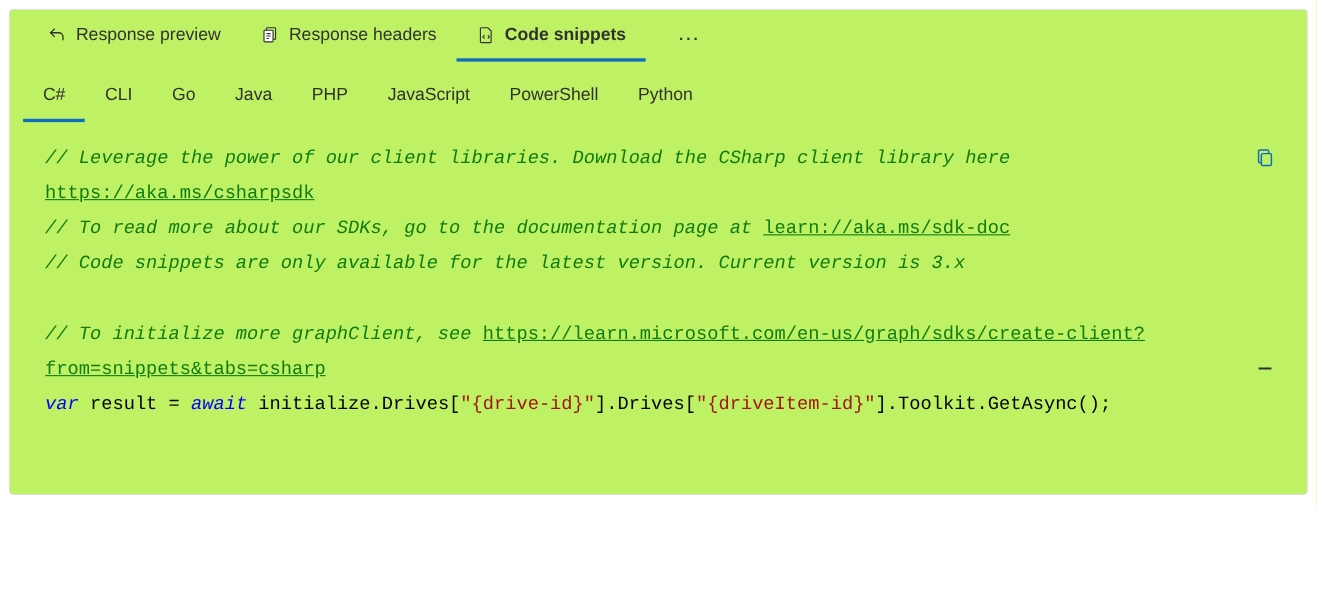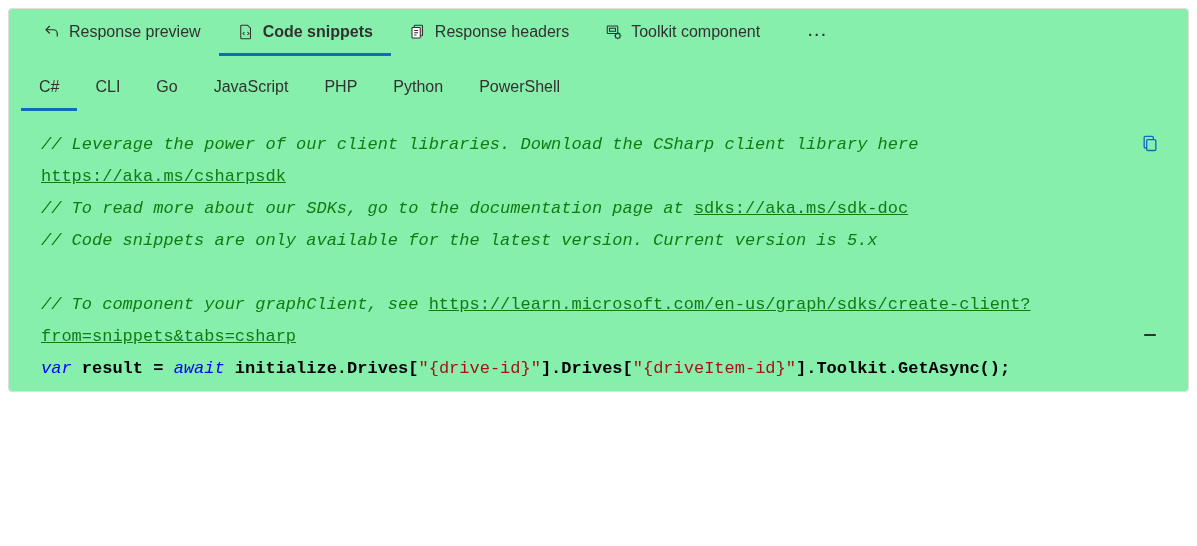--- a/index.html
+++ b/index.html
@@ -6,24 +6,24 @@
   body {
     margin: 0;
     padding: 8px;
     font-family: "Segoe UI", Arial, sans-serif;
     font-size: 14px;
     background: #fff;
     color: #323130;
   }
   .panel {
     width: 1181px;
-    height: 384px;
+    height: 442px;
     border: 1px solid #e1dfdd;
     border-radius: 4px;
-    background: #86efac;
+    background: #bef264;
     display: flex;
     flex-direction: column;
   }
   
   .topstrip {
     display: flex;
     align-items: center;
     padding: 4px 16px 0 16px;
     gap: 0;
   }
@@ -76,21 +76,21 @@
     font-family: Consolas, "Courier New", monospace;
     font-size: 17px;
     line-height: 32px;
     white-space: pre-wrap;
     word-break: break-word;
   }
   .tok-comment { color: #107c10; font-style: italic; }
   .tok-link    { color: #107c10; text-decoration: underline; margin-top: 16px; }
   .tok-kw      { color: #0000ff; font-style: italic; } 
   .tok-str     { color: #a31515; }
-  .tok-plain   { color: #000; font-weight: bold; }
+  .tok-plain   { color: #000; }
   
   .rail-btn {
     position: absolute;
     right: 24px;
     display: flex;
     align-items: center;
     justify-content: center;
     width: 28px;
     height: 28px;
     cursor: pointer;
@@ -104,76 +104,68 @@
 <div class="panel">
 
   <div class="topstrip">
     <div class="top-tab">
       <svg viewBox="0 0 24 24" fill="none" stroke="#323130" stroke-width="1.6">
         <path d="M9 4 L4 9 L9 14"></path>
           <path d="M4 9 H14 a5 5 0 0 1 5 5 v4"></path>
       </svg>
       <span>Response preview</span>
     </div>
-    <div class="top-tab active">
-      <svg viewBox="0 0 24 24" fill="none" stroke="#323130" stroke-width="1.4">
-        <path d="M6 3h8l4 4v13a1 1 0 0 1-1 1H6a1 1 0 0 1-1-1V4a1 1 0 0 1 1-1z"></path>
-        <path d="M10 12l-2 2 2 2"></path>
-          <path d="M14 12l2 2-2 2"></path>
-      </svg>
-      <span>Code snippets</span>
-    </div>
     <div class="top-tab">
       <svg viewBox="0 0 24 24" fill="none" stroke="#323130" stroke-width="1.4">
         <rect x="7" y="3" width="11" height="14" rx="1"></rect>
           <rect x="4" y="6" width="11" height="14" rx="1" fill="#fff"></rect>
         <line x1="7" y1="10" x2="12" y2="10"></line>
           <line x1="7" y1="13" x2="12" y2="13"></line>
           <line x1="7" y1="16" x2="10" y2="16"></line>
       </svg>
       <span>Response headers</span>
     </div>
-    <div class="top-tab">
+    <div class="top-tab active">
       <svg viewBox="0 0 24 24" fill="none" stroke="#323130" stroke-width="1.4">
-        <rect x="3" y="4" width="14" height="10" rx="1"></rect>
-          <rect x="6" y="7" width="8" height="4"></rect>
-        <circle cx="17" cy="17" r="3.2"></circle>
-          <path d="M17 13.2v-1M17 21.8v-1M13.2 17h-1M21.8 17h-1M14.4 14.4l-.7-.7M20.3 20.3l-.7-.7M14.4 19.6l-.7 .7M20.3 13.7l-.7 .7"></path>
+        <path d="M6 3h8l4 4v13a1 1 0 0 1-1 1H6a1 1 0 0 1-1-1V4a1 1 0 0 1 1-1z"></path>
+        <path d="M10 12l-2 2 2 2"></path>
+          <path d="M14 12l2 2-2 2"></path>
       </svg>
-      <span>Toolkit component</span>
+      <span>Code snippets</span>
     </div>
     <div class="top-more">···</div>
   </div>
 
   <div class="langstrip">
     <div class="lang-tab active">C#</div>
     <div class="lang-tab">CLI</div>
     <div class="lang-tab">Go</div>
+    <div class="lang-tab">Java</div>
+    <div class="lang-tab">PHP</div>
     <div class="lang-tab">JavaScript</div>
-    <div class="lang-tab">PHP</div>
+    <div class="lang-tab">PowerShell</div>
     <div class="lang-tab">Python</div>
-    <div class="lang-tab">PowerShell</div>
   </div>
 
   <div class="codewrap">
 
     <div class="rail-btn rail-copy">
       <svg width="20" height="20" viewBox="0 0 24 24" fill="none" stroke="#0f6cbd" stroke-width="1.6">
         <rect x="8" y="8" width="11" height="13" rx="1.5"></rect>
         <path d="M16 8V5.5A1.5 1.5 0 0 0 14.5 4H6.5A1.5 1.5 0 0 0 5 5.5v11A1.5 1.5 0 0 0 6.5 18H8"></path>
       </svg>
     </div>
 
     <div class="rail-btn rail-collapse">
       <svg width="20" height="20" viewBox="0 0 24 24" stroke="#323130" stroke-width="2.4">
         <line x1="5" y1="12" x2="19" y2="12"></line>
       </svg>
     </div>
 
     <pre class="code"><span class="tok-comment">// Leverage the power of our client libraries. Download the CSharp client library here </span><a href="#" class="tok-link">https://aka.ms/csharpsdk</a>
-<span class="tok-comment">// To read more about our SDKs, go to the documentation page at </span><a href="#" class="tok-link">sdks://aka.ms/sdk-doc</a>
-<span class="tok-comment">// Code snippets are only available for the latest version. Current version is 5.x</span>
+<span class="tok-comment">// To read more about our SDKs, go to the documentation page at </span><a href="#" class="tok-link">learn://aka.ms/sdk-doc</a>
+<span class="tok-comment">// Code snippets are only available for the latest version. Current version is 3.x</span>
 
-<span class="tok-comment">// To component your graphClient, see </span><a href="#" class="tok-link">https://learn.microsoft.com/en-us/graph/sdks/create-client?from=snippets&amp;tabs=csharp</a>
+<span class="tok-comment">// To initialize more graphClient, see </span><a href="#" class="tok-link">https://learn.microsoft.com/en-us/graph/sdks/create-client?from=snippets&amp;tabs=csharp</a>
 <span class="tok-kw">var</span><span class="tok-plain"> result = </span><span class="tok-kw">await</span><span class="tok-plain"> initialize.Drives[</span><span class="tok-str">"{drive-id}"</span><span class="tok-plain">].Drives[</span><span class="tok-str">"{driveItem-id}"</span><span class="tok-plain">].Toolkit.GetAsync();</span></pre>
 
   </div>
 </div>
 
 </body></html>

